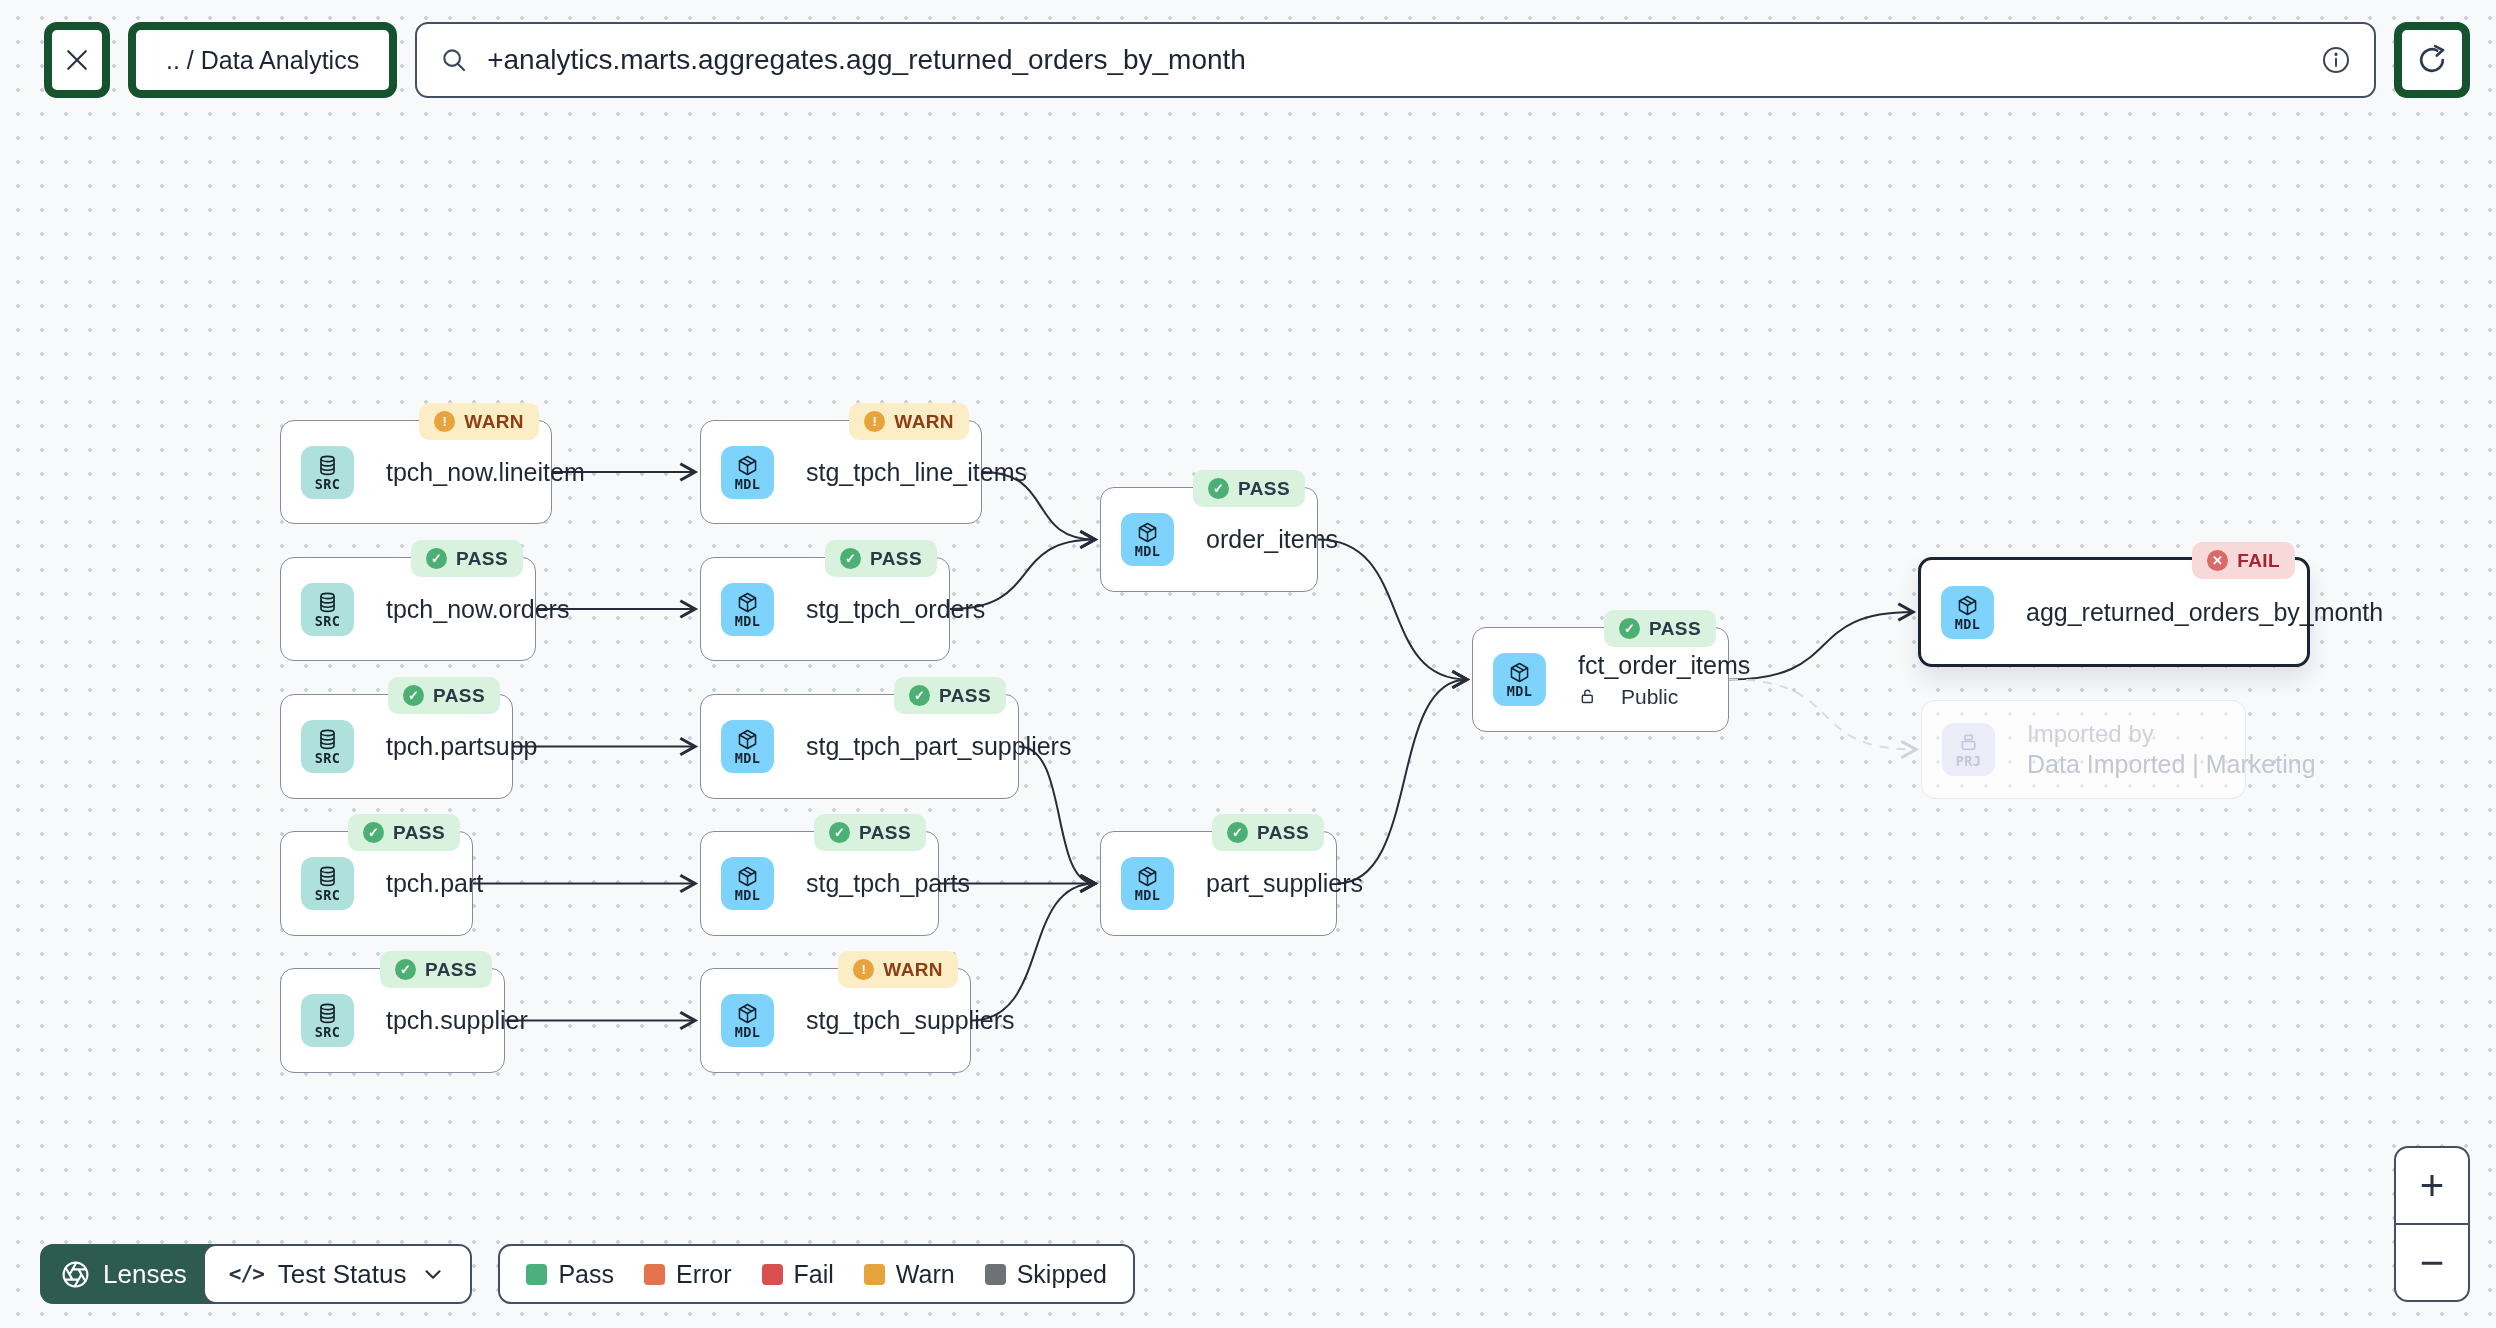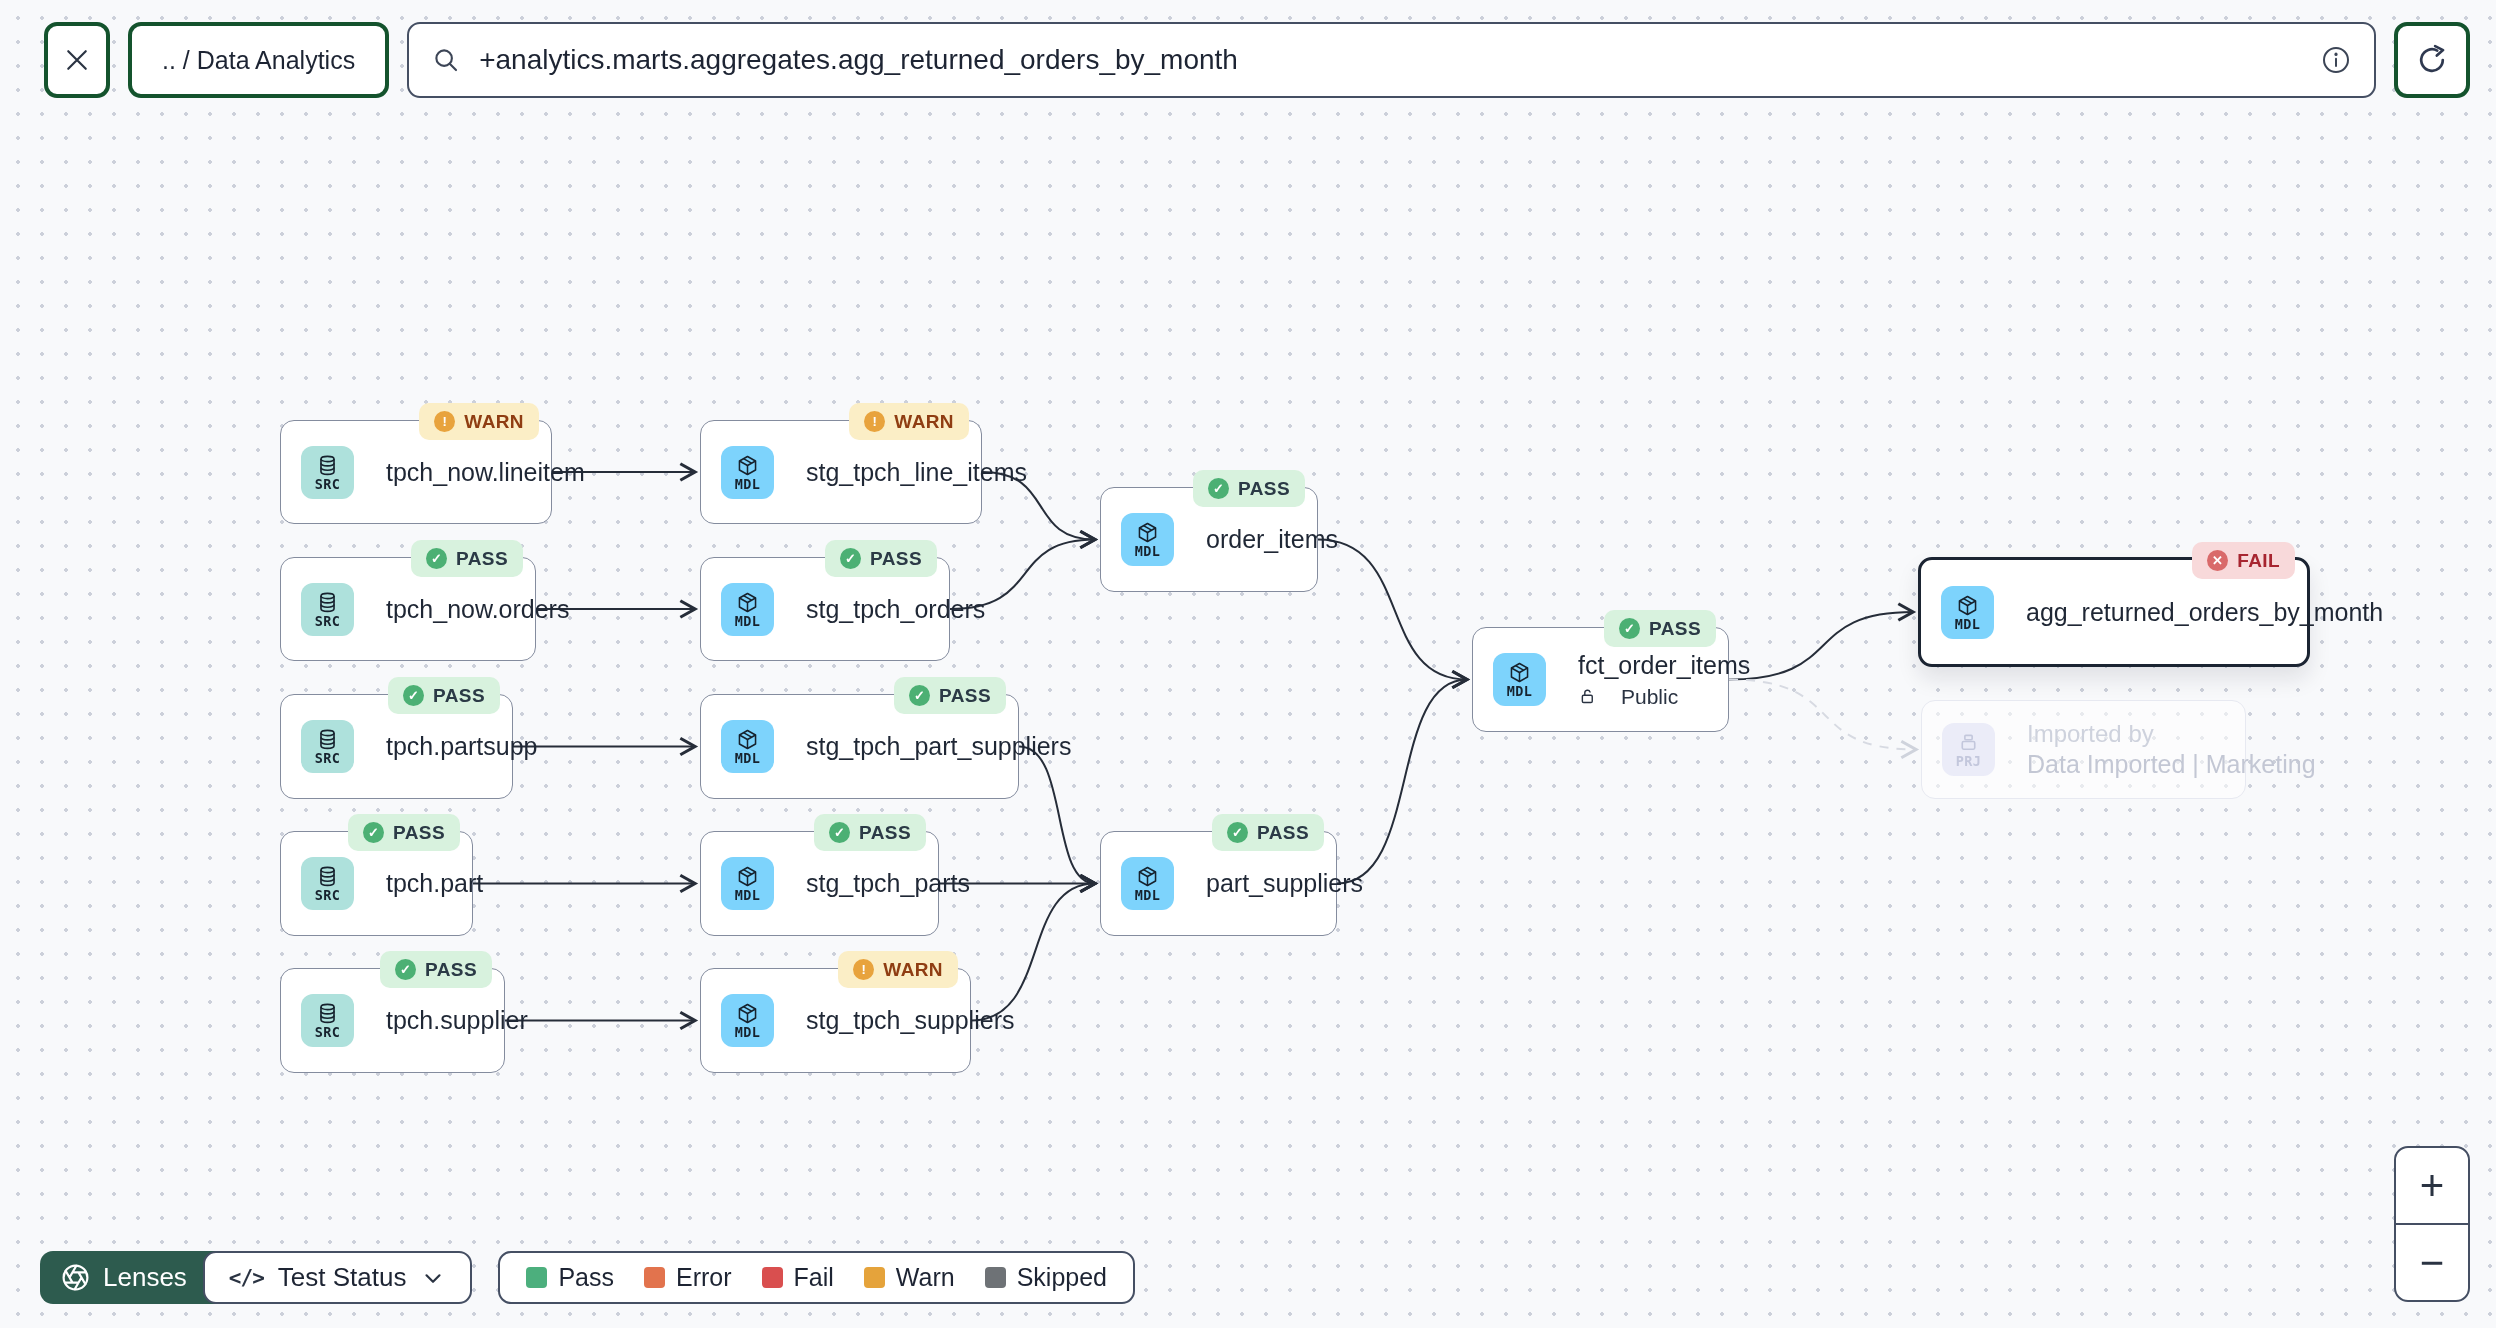--- a/index.html
+++ b/index.html
@@ -5,21 +5,21 @@
   html,body{margin:0;padding:0;}
   body{
     width:2496px;height:1328px;overflow:hidden;position:relative;
     font-family:"Liberation Sans",sans-serif;color:#1f2735;
     background-color:#f8f9fb;
     background-image:radial-gradient(circle,#ccd0da 1.6px,transparent 1.6px);
     background-size:24px 24px;background-position:6px 6px;
   }
   
   .topbar{position:absolute;left:44px;right:26px;top:22px;display:flex;gap:18px;align-items:stretch;height:76px;}
-  .tbtn{background:#fff;border:4px solid #14532d;border-radius:13px;display:flex;align-items:center;justify-content:center;cursor:pointer;box-sizing:border-box;}
+  .tbtn{background:#fff;border:8px solid #14532d;border-radius:13px;display:flex;align-items:center;justify-content:center;cursor:pointer;box-sizing:border-box;}
   .close-btn{width:66px;}
   .crumb-btn{padding:0 30px;font-size:25px;color:#1d2433;white-space:nowrap;}
   .searchbar{flex:1;background:#fff;border:2px solid #454f63;border-radius:13px;display:flex;align-items:center;padding:0 22px;box-sizing:border-box;}
   .searchbar svg{flex:none;}
   .searchbar input{flex:1;border:none;outline:none;background:transparent;font-family:"Liberation Sans",sans-serif;font-size:28px;color:#1d2433;margin-left:16px;}
   .refresh-btn{width:76px;}
   
   #edges{position:absolute;left:0;top:0;width:2496px;height:1328px;z-index:1;}
   #edges path.edge{fill:none;stroke:#262d39;stroke-width:2;}
   #edges path.edge.dashed{stroke:#d7dae2;stroke-dasharray:9 8;}
@@ -43,21 +43,21 @@
   .badge.warn{background:#fbeec6;color:#8f3d12;}
   .badge.fail{background:#f8d9da;color:#a72530;}
   .dot{width:21px;height:21px;border-radius:50%;display:inline-flex;align-items:center;justify-content:center;color:#fff;font-size:13px;font-weight:700;flex:none;}
   .dot.pass{background:#4cb074;}
   .dot.warn{background:#e8a33d;}
   .dot.fail{background:#d96a6a;}
   .dot.pass::after{content:"\2713";}
   .dot.warn::after{content:"!";}
   .dot.fail::after{content:"\2715";}
   
-  .footer{position:absolute;left:40px;bottom:24px;display:flex;align-items:stretch;gap:26px;z-index:3;height:53px;}
+  .footer{position:absolute;left:40px;bottom:24px;display:flex;align-items:stretch;gap:26px;z-index:3;height:60px;}
   .lensgroup{display:flex;align-items:stretch;}
   .lenses-pill{background:#2d5b4e;border-radius:13px;display:flex;align-items:center;gap:12px;padding:0 40px 0 20px;color:#fff;font-size:26px;cursor:pointer;position:relative;z-index:1;}
   .lens-select{background:#fff;border:2px solid #454f63;border-radius:13px;display:flex;align-items:center;gap:14px;padding:0 24px;margin-left:-24px;position:relative;z-index:2;font-size:26px;color:#1d2433;cursor:pointer;box-sizing:border-box;}
   .code-ico{font-family:"DejaVu Sans Mono",monospace;font-size:21px;font-weight:700;color:#2a3342;letter-spacing:-1px;}
   .legend{background:#fff;border:2px solid #454f63;border-radius:13px;display:flex;align-items:center;gap:30px;padding:0 26px;box-sizing:border-box;}
   .litem{display:flex;align-items:center;gap:11px;font-size:25px;color:#1d2433;}
   .sw{width:21px;height:21px;border-radius:4px;display:inline-block;flex:none;}
   
   .zoomctl{position:absolute;right:26px;bottom:26px;width:76px;height:156px;background:#fff;border:2px solid #454f63;border-radius:14px;display:flex;flex-direction:column;z-index:3;box-sizing:border-box;overflow:hidden;}
   .zoomctl button{flex:1;border:none;background:transparent;font-family:"Liberation Sans",sans-serif;font-size:42px;font-weight:300;color:#2a3342;cursor:pointer;line-height:1;}

